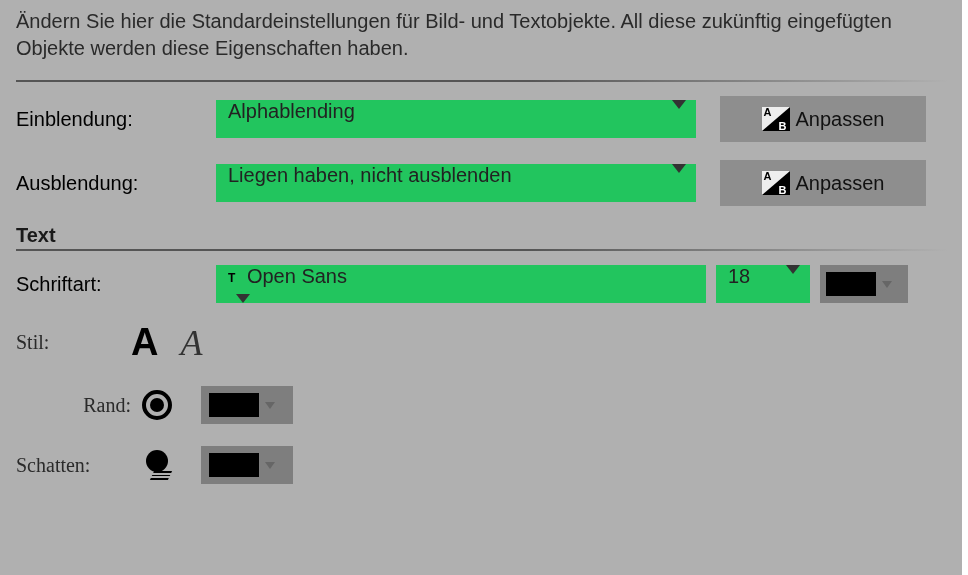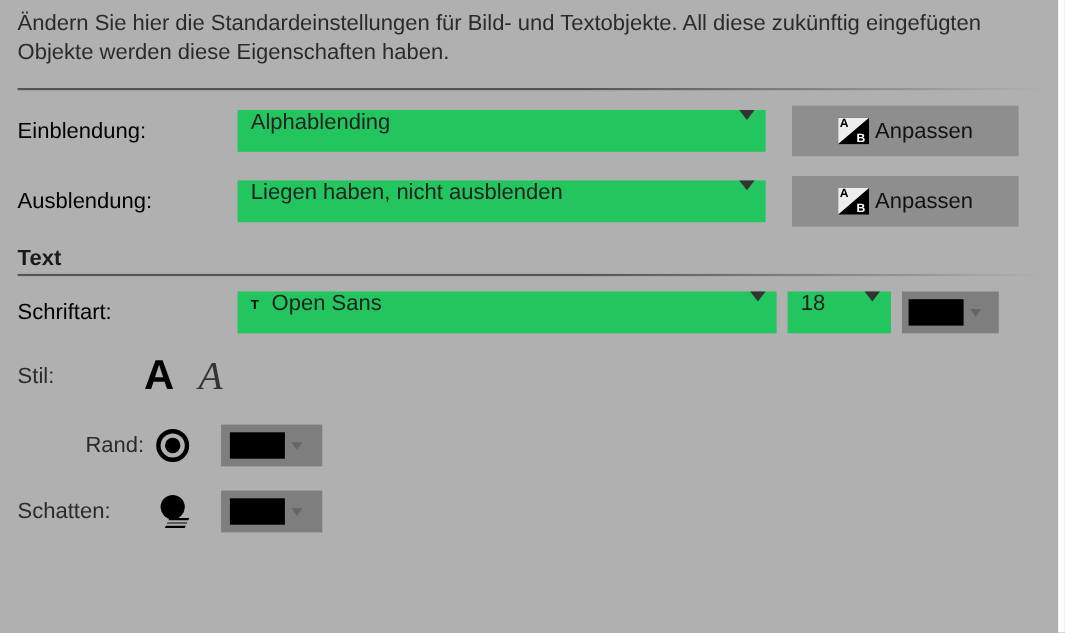--- a/index.html
+++ b/index.html
@@ -49,21 +49,21 @@
     align-items: flex-start;
     justify-content: space-between;
     background: #22c55e;
     height: 38px;
     padding: 0 10px 0 12px;
     font-size: 20px;
     color: #222;
     cursor: pointer;
   }
   .select-main { width: 480px; }
-  .select-font { width: 490px; }
+  .select-font { width: 490px; flex-direction: column; }
   .select-size { width: 94px; margin-left: 10px; }
   .chev-down {
     width: 0; height: 0;
     border-left: 7px solid transparent;
     border-right: 7px solid transparent;
     border-top: 9px solid #333;
     margin-left: 8px;
   }
   .chev-down-small {
     width: 0; height: 0;
@@ -181,21 +181,21 @@
     bottom: 0; right: 0;
     width: 18px; height: 9px;
     display: flex;
     flex-direction: column;
     justify-content: space-between;
     transform: skewX(-25deg);
   }
   .shadow-hatch div {
     height: 1.6px; background: #000;
   }
-  .stil-label-col { width: 115px; }
+  .stil-label-col { width: 115px; font-family: Liberation Serif, serif; }
   .icon-col { width: 52px; display: flex; justify-content: center; }
   .small-swatch {
     display: flex;
     align-items: center;
     background: #7e7e7e;
     height: 38px;
     width: 92px;
     padding: 0 8px 0 8px;
     cursor: pointer;
   }

